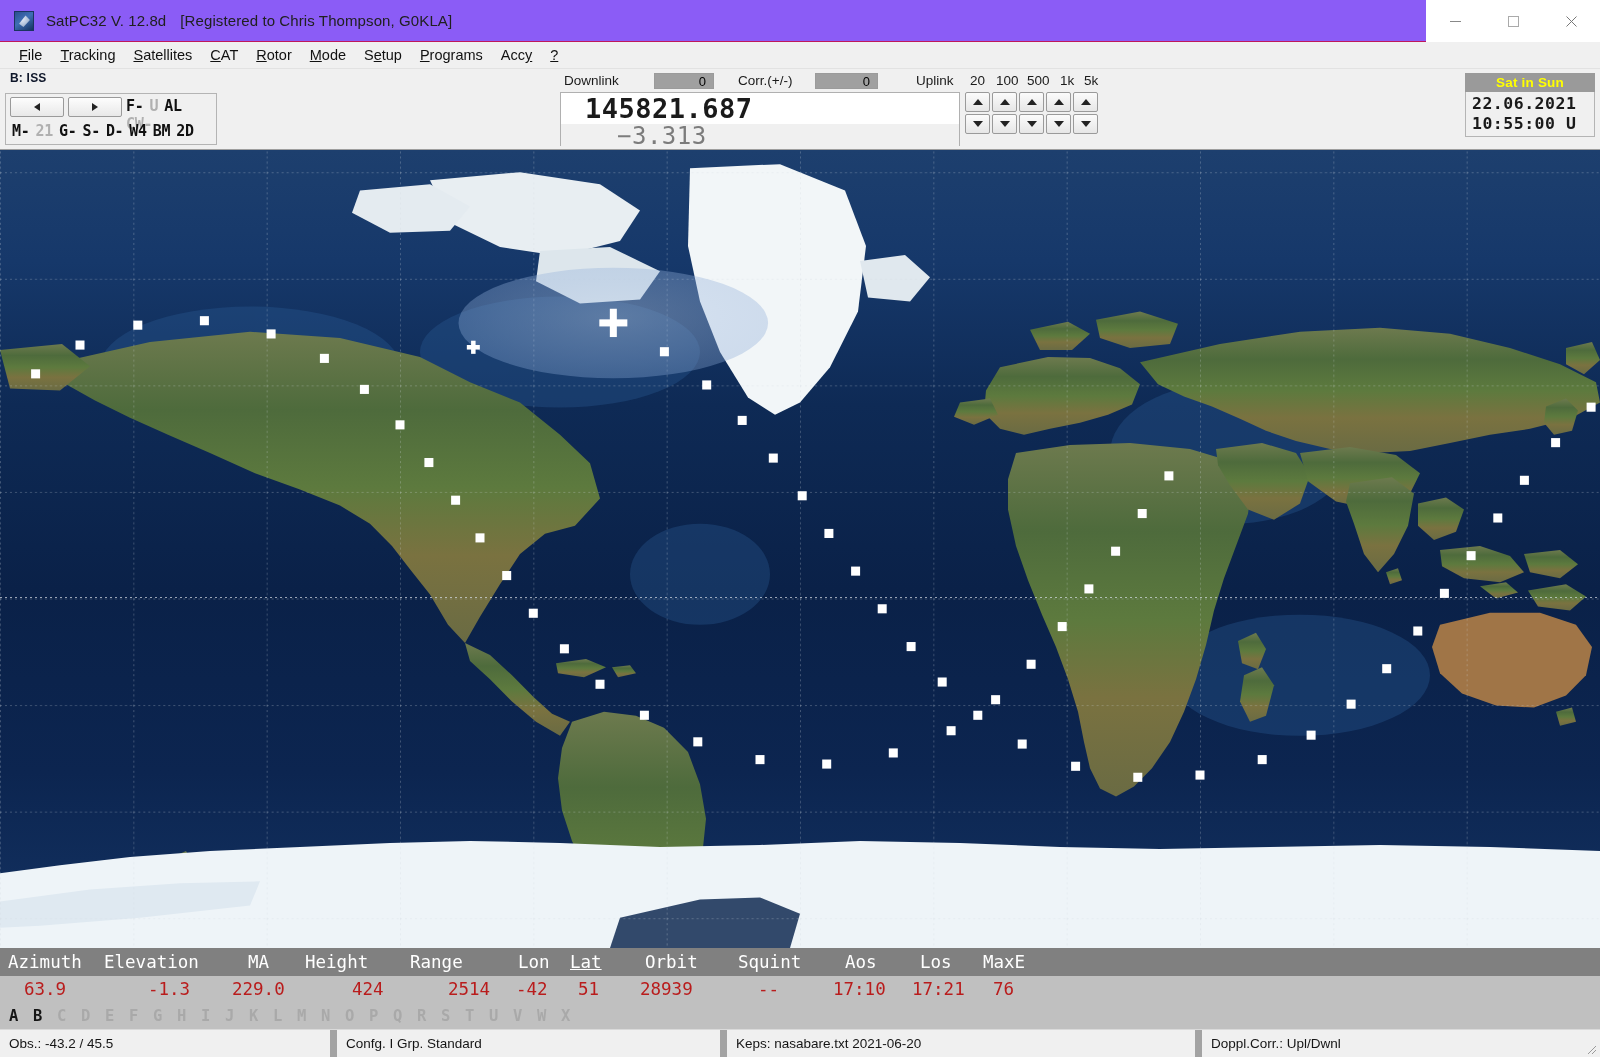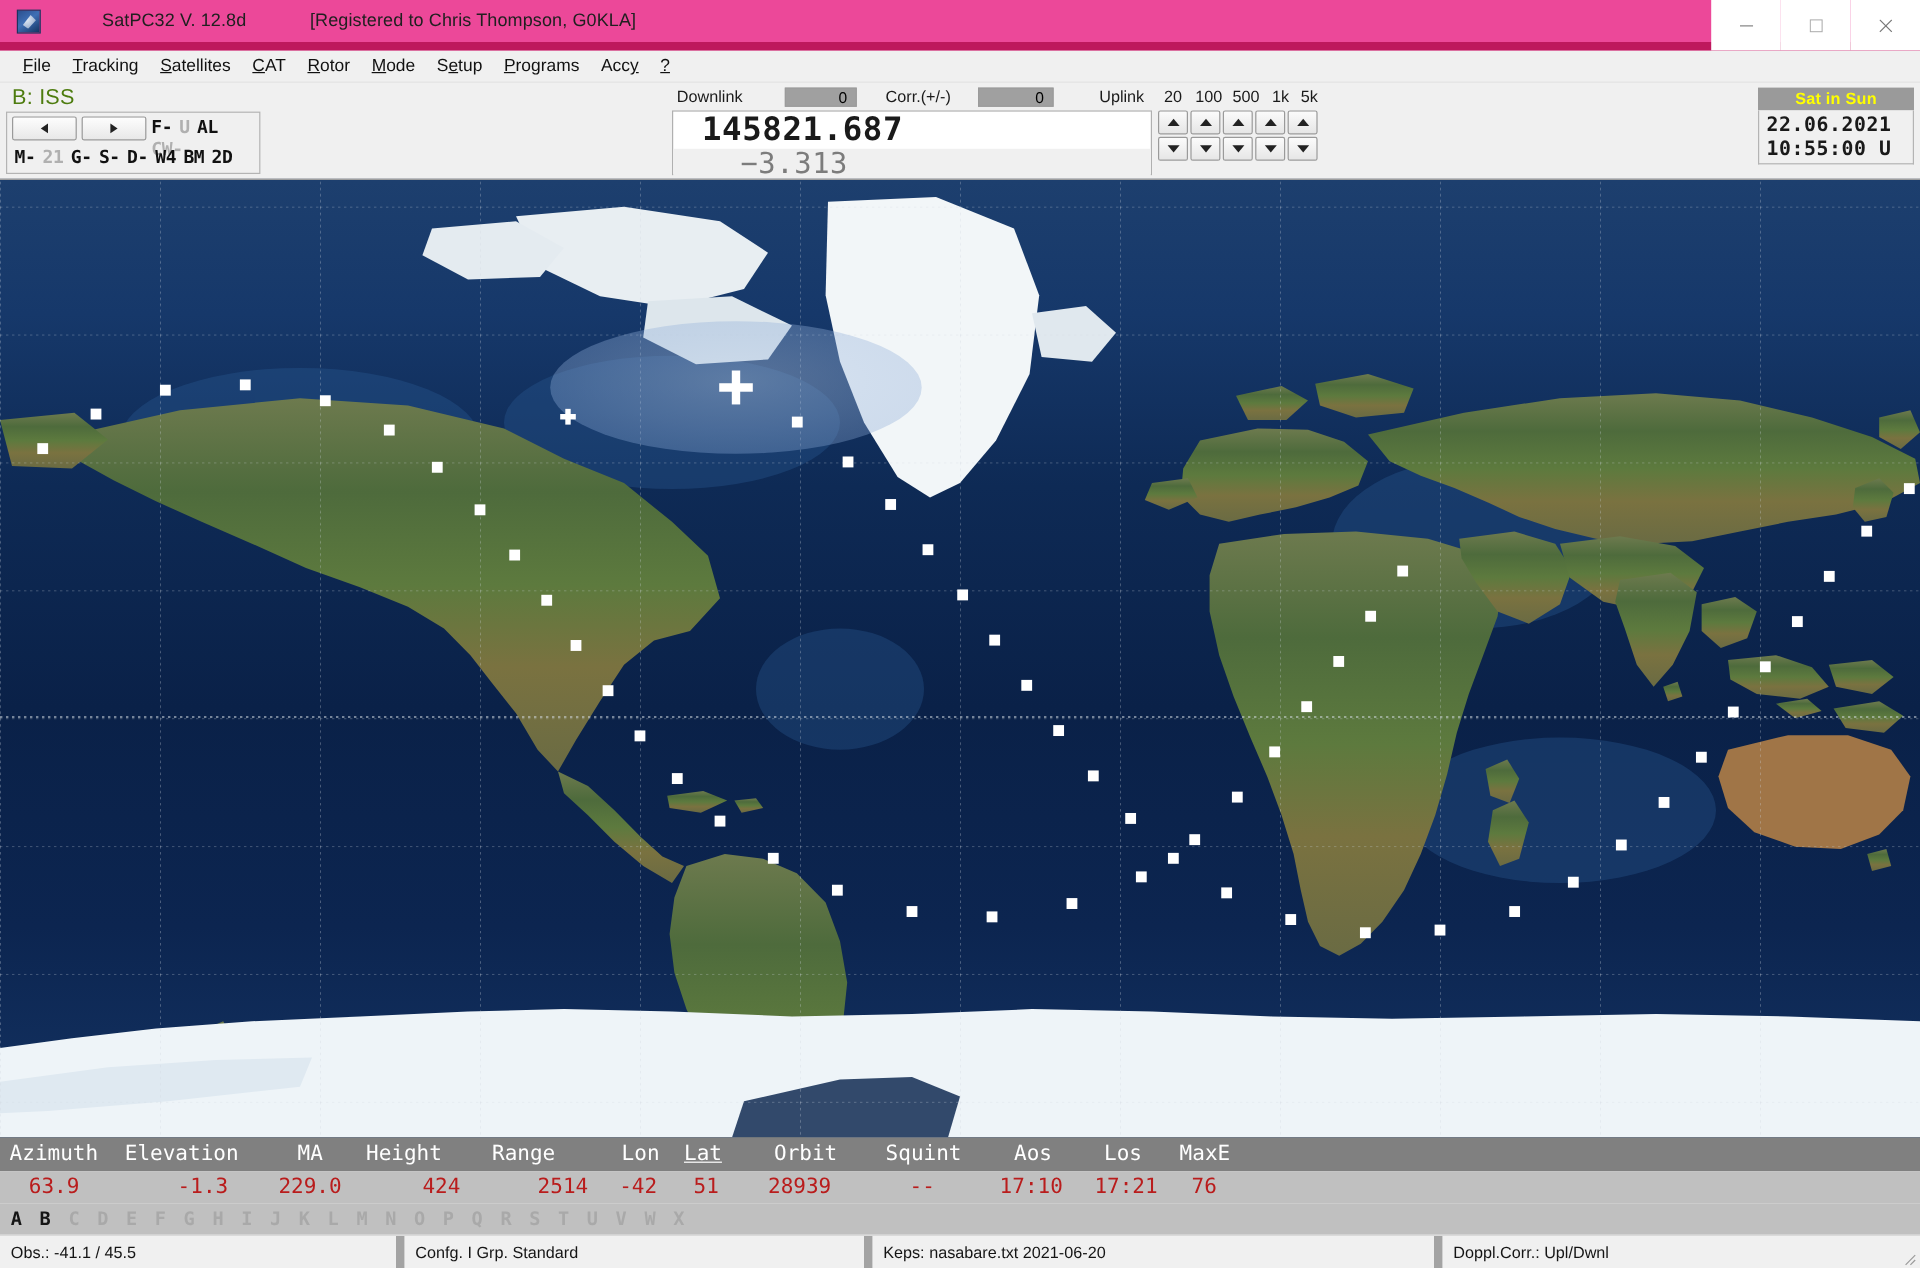--- a/index.html
+++ b/index.html
@@ -14,25 +14,24 @@
   #app {
     position: relative;
     width: 1600px; height: 1057px;
     background: #f0f0f0;
     display: flex; flex-direction: column;
   }
 
   
   .titlebar {
     height: 42px; flex: 0 0 42px;
-    background: #ec4899;
+    background: #8b5cf6;
     display: flex; align-items: center;
-    border-bottom: 7px solid #be185d;
+    border-bottom: 1px solid #be185d;
     position: relative;
-    gap: 39px;
   }
   .app-icon {
     width: 20px; height: 20px; margin-left: 14px; margin-right: 12px;
     background: linear-gradient(145deg,#2b4f8e 0%,#3f6fb5 45%,#14335f 100%);
     position: relative; border: 1px solid #1a3460; flex: 0 0 20px;
   }
   .app-icon::before {
     content:""; position:absolute; left:3px; top:3px;
     width:13px; height:13px;
     background: radial-gradient(circle at 30% 30%, #e8eef7 0%, #b8c8df 40%, #6f87aa 100%);
@@ -67,21 +66,21 @@
   
   .ctrlstrip {
     flex: 0 0 80px; height: 80px;
     background: #f0f0f0;
     position: relative;
   }
 
   
   .sat-label {
     position: absolute; left: 10px; top: 2px;
-    font-size: 18px; font-weight: 400; color: #4d7c0f;
+    font-size: 12px; font-weight: 700; color: #0f172a;
     letter-spacing: .2px;
   }
   .sat-box {
     position: absolute; left: 5px; top: 24px;
     width: 212px; height: 52px;
     background: #f0f0f0;
     border: 1px solid #b4b4b4;
   }
   .sat-row1 { position:absolute; left:0; top:0; height:26px; width:100%; display:flex; align-items:center; }
   .navbtn {
@@ -586,21 +585,21 @@
       <span class="ltr dim">R</span>
       <span class="ltr dim">S</span>
       <span class="ltr dim">T</span>
       <span class="ltr dim">U</span>
       <span class="ltr dim">V</span>
       <span class="ltr dim">W</span>
       <span class="ltr dim">X</span>
     </div>
 
   <div class="statusbar">
-    <div class="stat-seg" style="width:330px;">Obs.: -41.1 / 45.5</div>
+    <div class="stat-seg" style="width:330px;">Obs.: -43.2 / 45.5</div>
     <div class="stat-seg" style="width:390px;">Confg. I  Grp. Standard</div>
     <div class="stat-seg" style="width:475px;">Keps: nasabare.txt 2021-06-20</div>
     <div class="stat-seg" style="flex:1;">Doppl.Corr.: Upl/Dwnl</div>
     <svg class="grip" viewBox="0 0 14 14">
       <g stroke="#9a9a9a" stroke-width="1">
         <line x1="13" y1="5" x2="5" y2="13"></line>
         <line x1="13" y1="9" x2="9" y2="13"></line>
         <line x1="13" y1="13" x2="13" y2="13"></line>
       </g>
     </svg>

